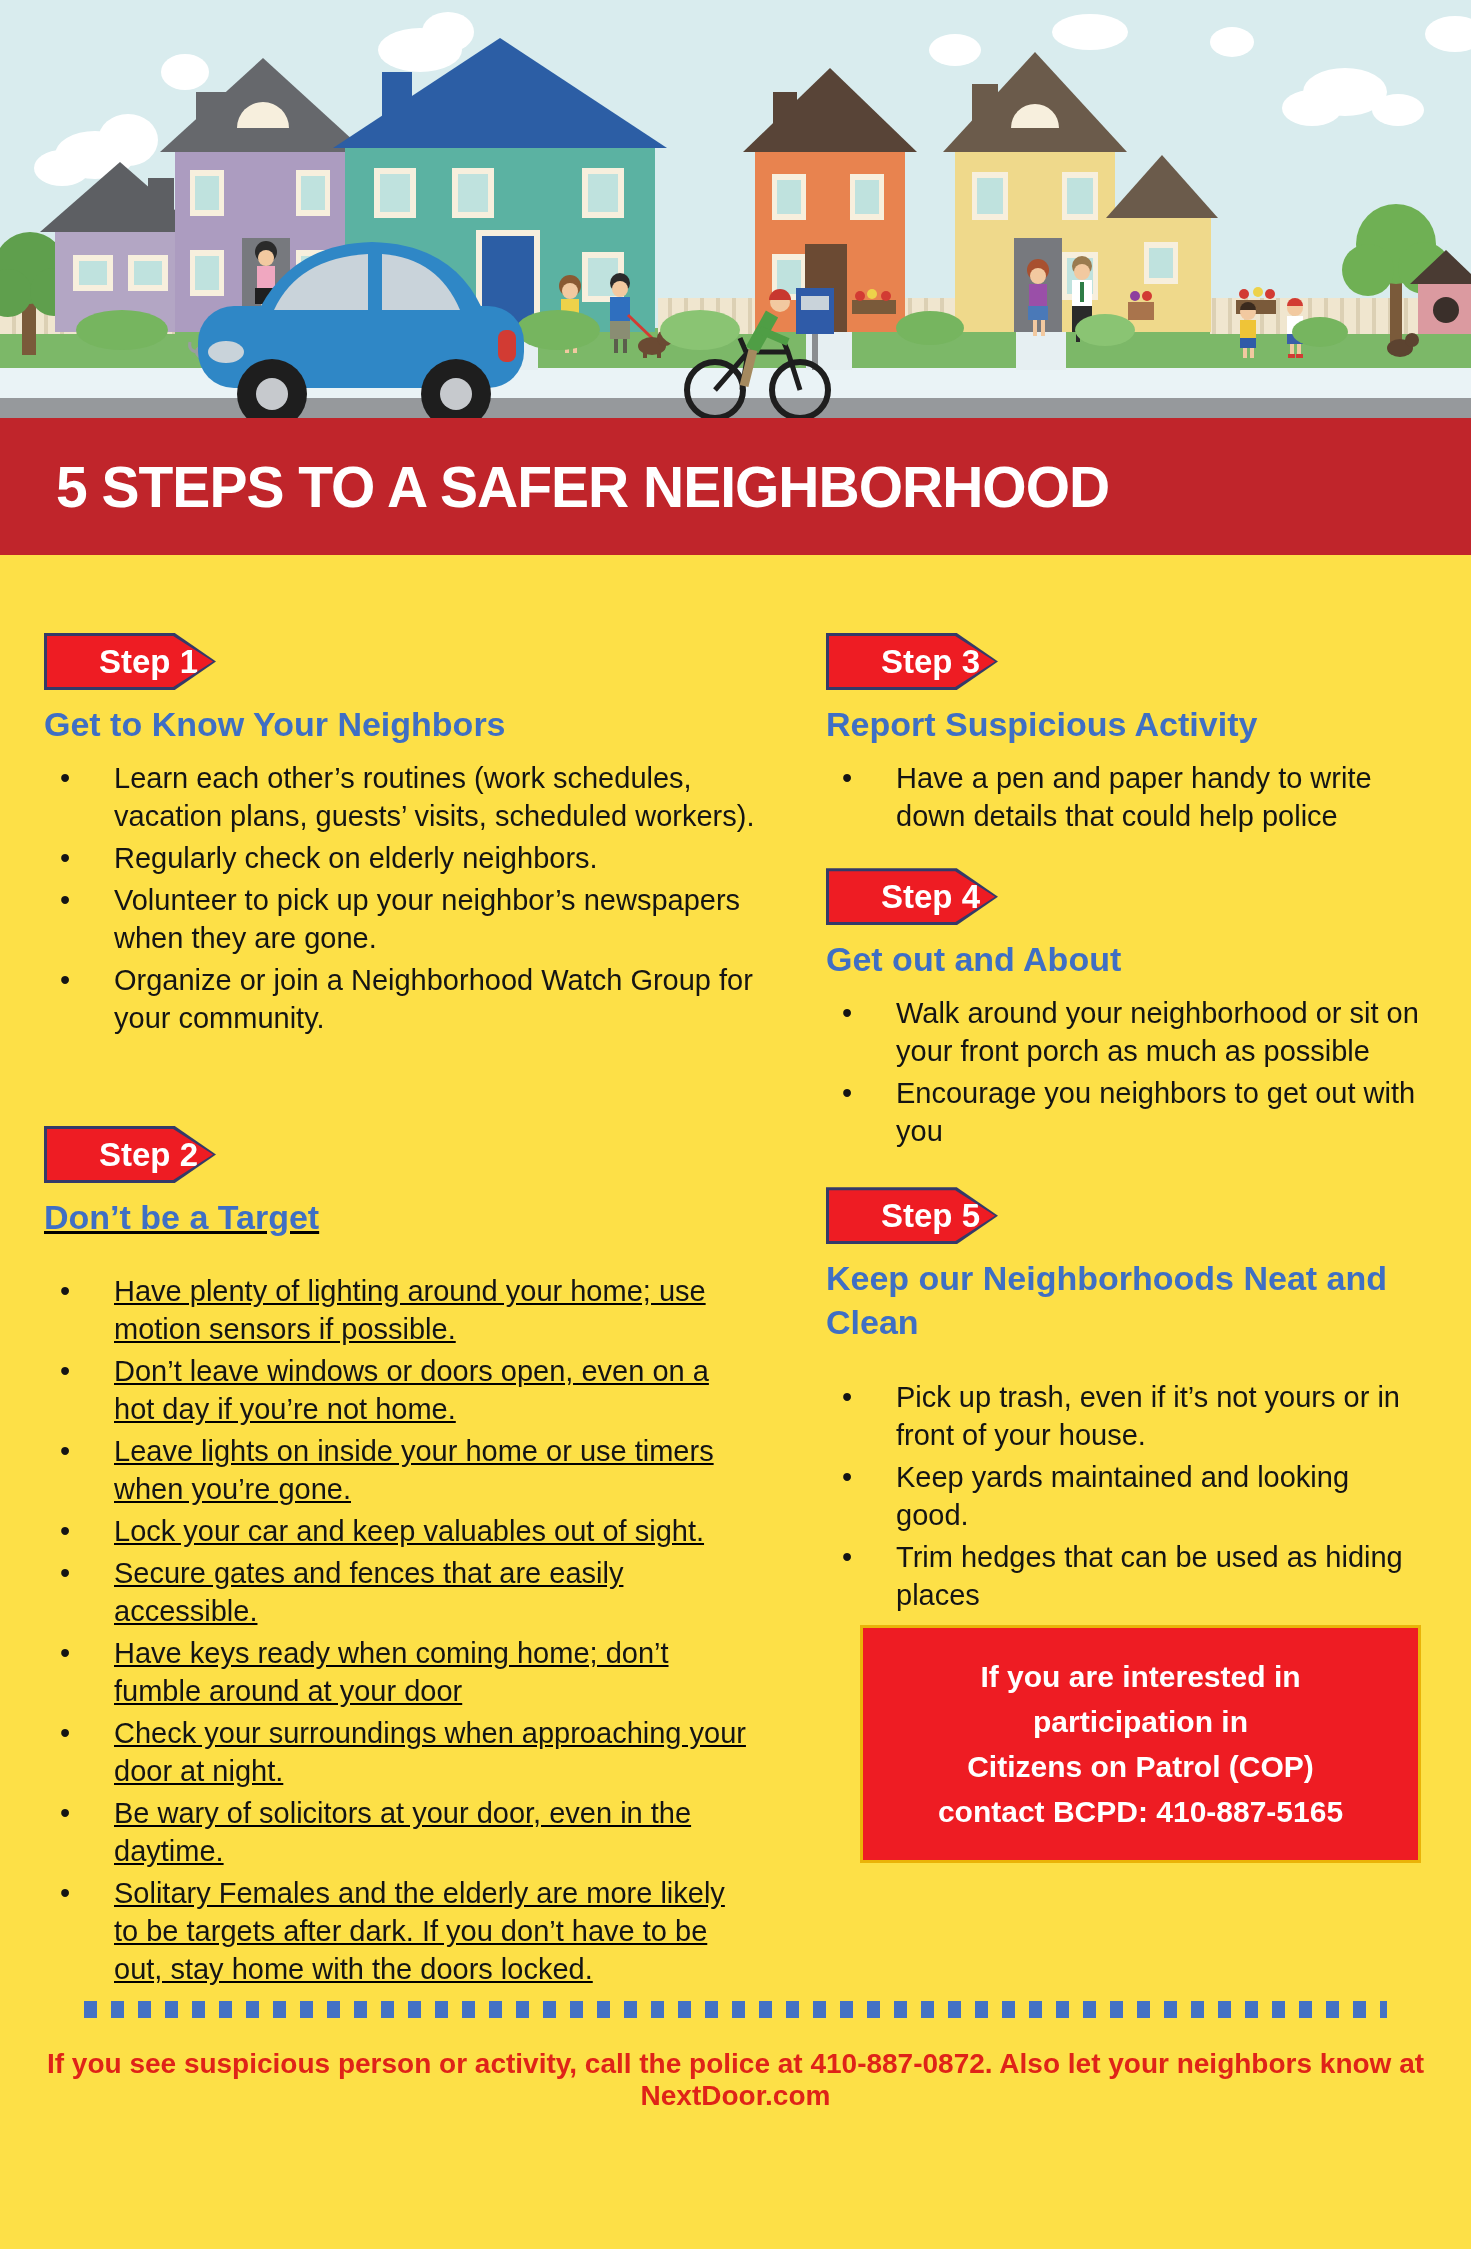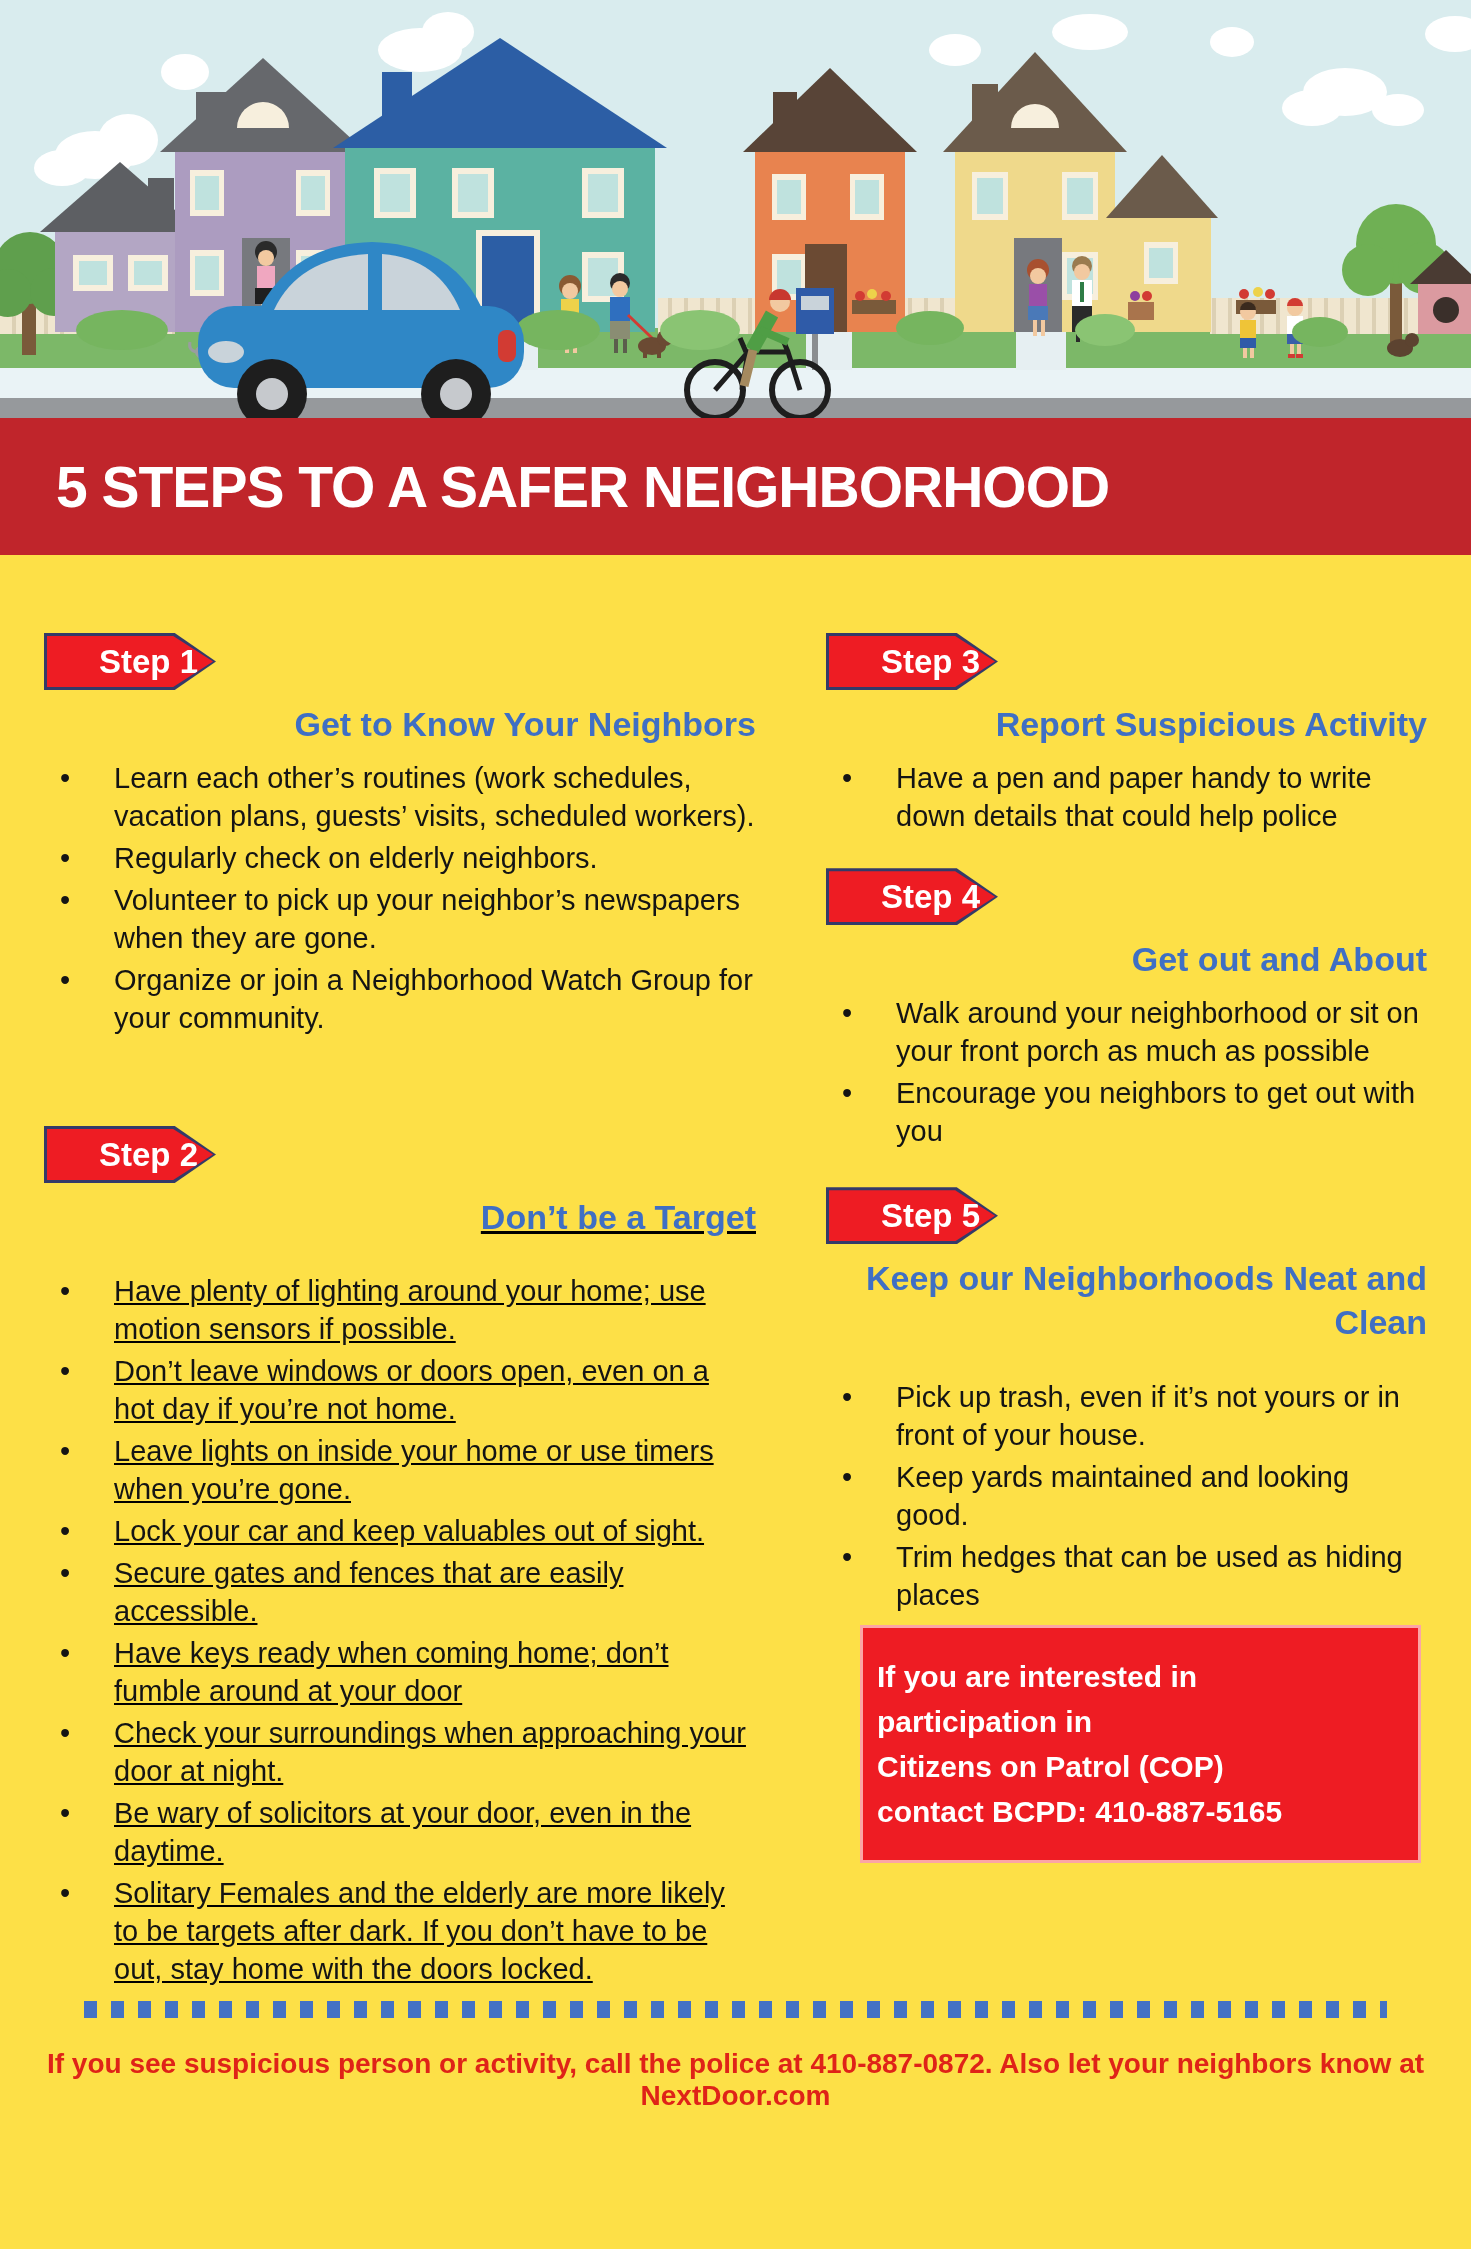--- a/index.html
+++ b/index.html
@@ -17,35 +17,35 @@
   .content{display:grid;grid-template-columns:712px 601px;column-gap:70px;margin:78px 44px 0 44px;}
 
   .badge{position:relative;width:172px;height:57px;margin-bottom:12px;}
   .badge .outer{position:absolute;inset:0;background:#343A68;
      clip-path:polygon(0 0,76% 0,100% 50%,76% 100%,0 100%);}
   .badge .inner{position:absolute;inset:3px;background:#EE1C23;
      clip-path:polygon(0 0,76% 0,100% 50%,76% 100%,0 100%);
      display:flex;align-items:center;padding-left:16px;box-sizing:border-box;}
   .badge .inner span{color:#fff;font-size:33px;font-weight:700;margin-left:36px;}
 
-  h2.step-heading{margin:0 0 14px 0;color:#3F6FC4;font-size:34px;font-weight:700;line-height:1.3;text-align:right;}
+  h2.step-heading{margin:0 0 14px 0;color:#3F6FC4;font-size:34px;font-weight:700;line-height:1.3;}
   h2.gap-lg{margin-bottom:34px;}
 
   ul.bullets{margin:0;padding:0;list-style:none;}
   ul.bullets li{position:relative;padding-left:70px;margin-bottom:4px;
      font-size:29px;line-height:1.31;color:#141414;}
   ul.bullets li::before{content:"\2022";position:absolute;left:16px;top:0;color:#141414;}
 
   .step2{margin-top:88px;text-decoration:underline;}
   .step4{margin-top:32px;}
   .step5{margin-top:36px;}
 
   
-  .cop-box{margin:10px 6px 0 34px;background:#EE1C23;border:3px solid #fca5a5;
-     padding:26px 14px;text-align:left;}
+  .cop-box{margin:10px 6px 0 34px;background:#EE1C23;border:3px solid #eab308;
+     padding:26px 14px;text-align:center;}
   .cop-box div{color:#ffffff;font-size:30px;font-weight:700;line-height:1.5;}
 
   
   .divider{height:17px;margin:8px 84px 0 84px;
      background:repeating-linear-gradient(to right,#4472C4 0 13px,transparent 13px 27px);}
 
   
   .footer{margin-top:30px;text-align:center;color:#DF2318;font-size:28px;font-weight:700;}
 </style>
 </head>

